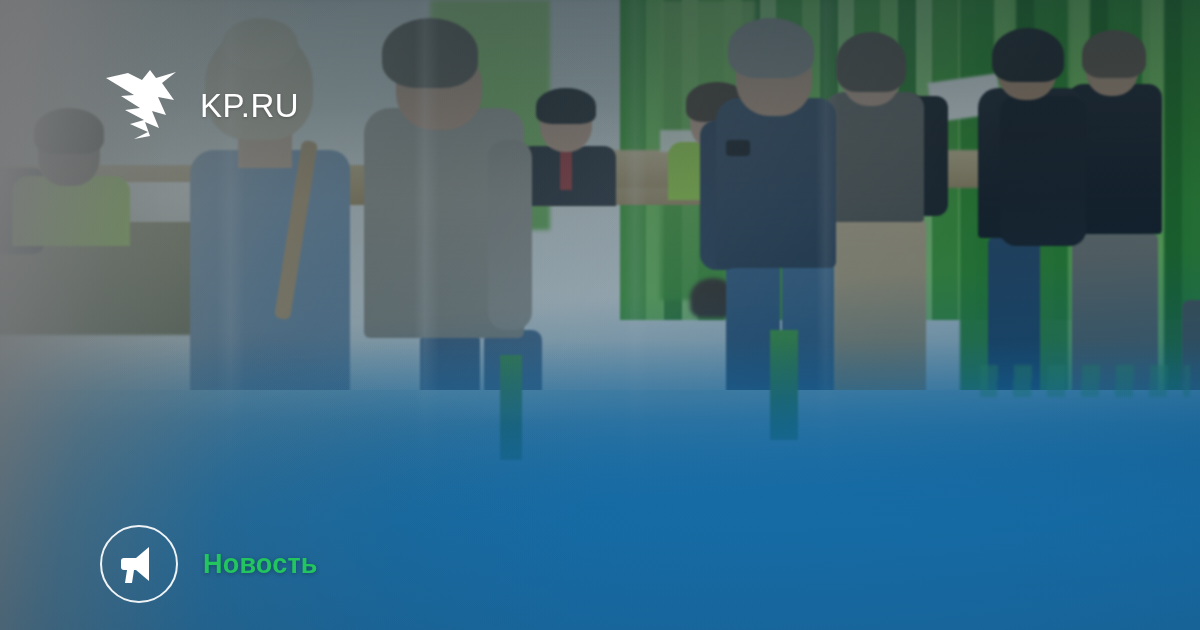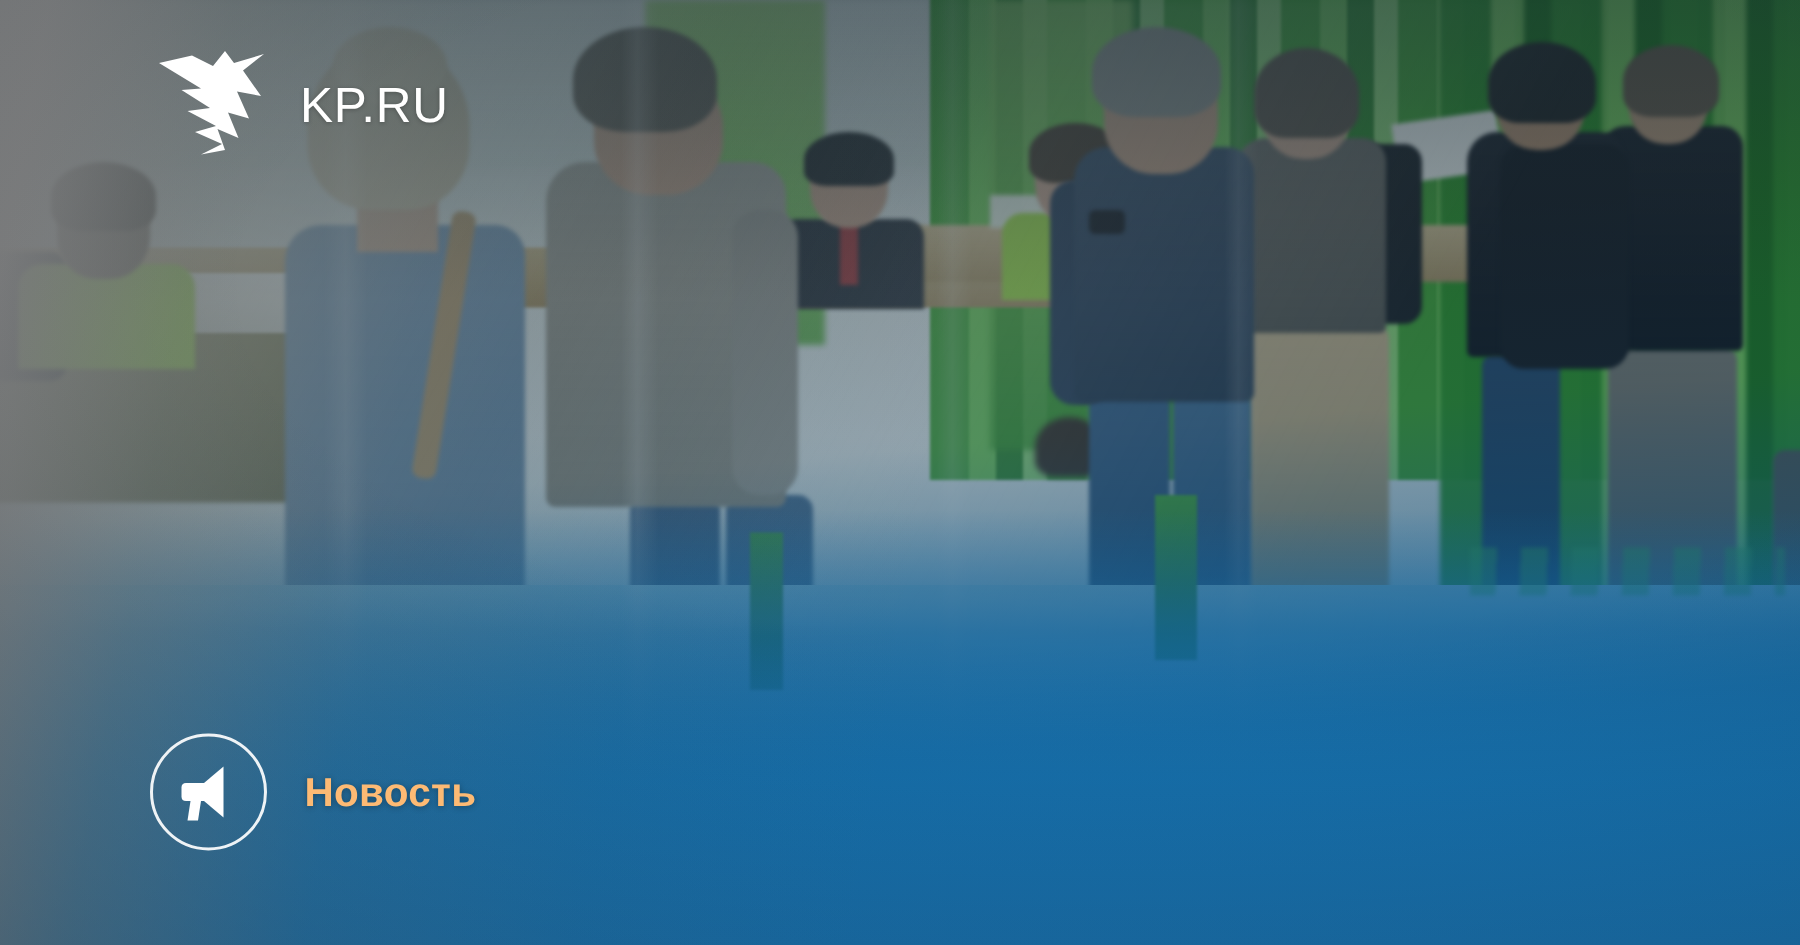--- a/index.html
+++ b/index.html
@@ -220,21 +220,21 @@
   .tint-vignette {
     position:absolute; inset:0;
     background:radial-gradient(120% 95% at 62% 30%, rgba(0,0,0,0) 40%, rgba(10,30,45,.30) 100%);
   }
   .tint-topshade {
     position:absolute; left:0; top:0; width:1200px; height:200px;
     background:linear-gradient(180deg, rgba(40,56,56,.30), rgba(40,56,56,0));
   }
 
   
-  .content { position:absolute; inset:0; }
+  .content { position:absolute; inset:0;margin-top:36px; }
 
   
   .logo-row {
     position:absolute; left:104px; top:34px;
     display:flex; align-items:center; gap:22px;
   }
   .logo-bird { width:74px; height:70px; display:block; }
   .logo-text {
     color:#fff; font-size:33px; font-weight:400;
     letter-spacing:.5px; line-height:1;
@@ -258,21 +258,21 @@
     position:absolute; left:100px; top:489px;
     display:flex; align-items:center; gap:25px;
   }
   .badge-circle {
     width:78px; height:78px; border-radius:50%;
     border:2px solid rgba(255,255,255,.92);
     display:flex; align-items:center; justify-content:center;
   }
   .badge-circle svg { width:42px; height:42px; display:block; }
   .badge-label {
-    color:#fdba74; font-size:27px; font-weight:700; line-height:1;
+    color:#22c55e; font-size:27px; font-weight:700; line-height:1;
     letter-spacing:.2px;
     text-shadow:0 1px 4px rgba(0,0,0,.30);
     font-family:"Liberation Sans", sans-serif;
     text-align:right;
   }
 </style>
 </head>
 <body>
 
 <div id="card">

